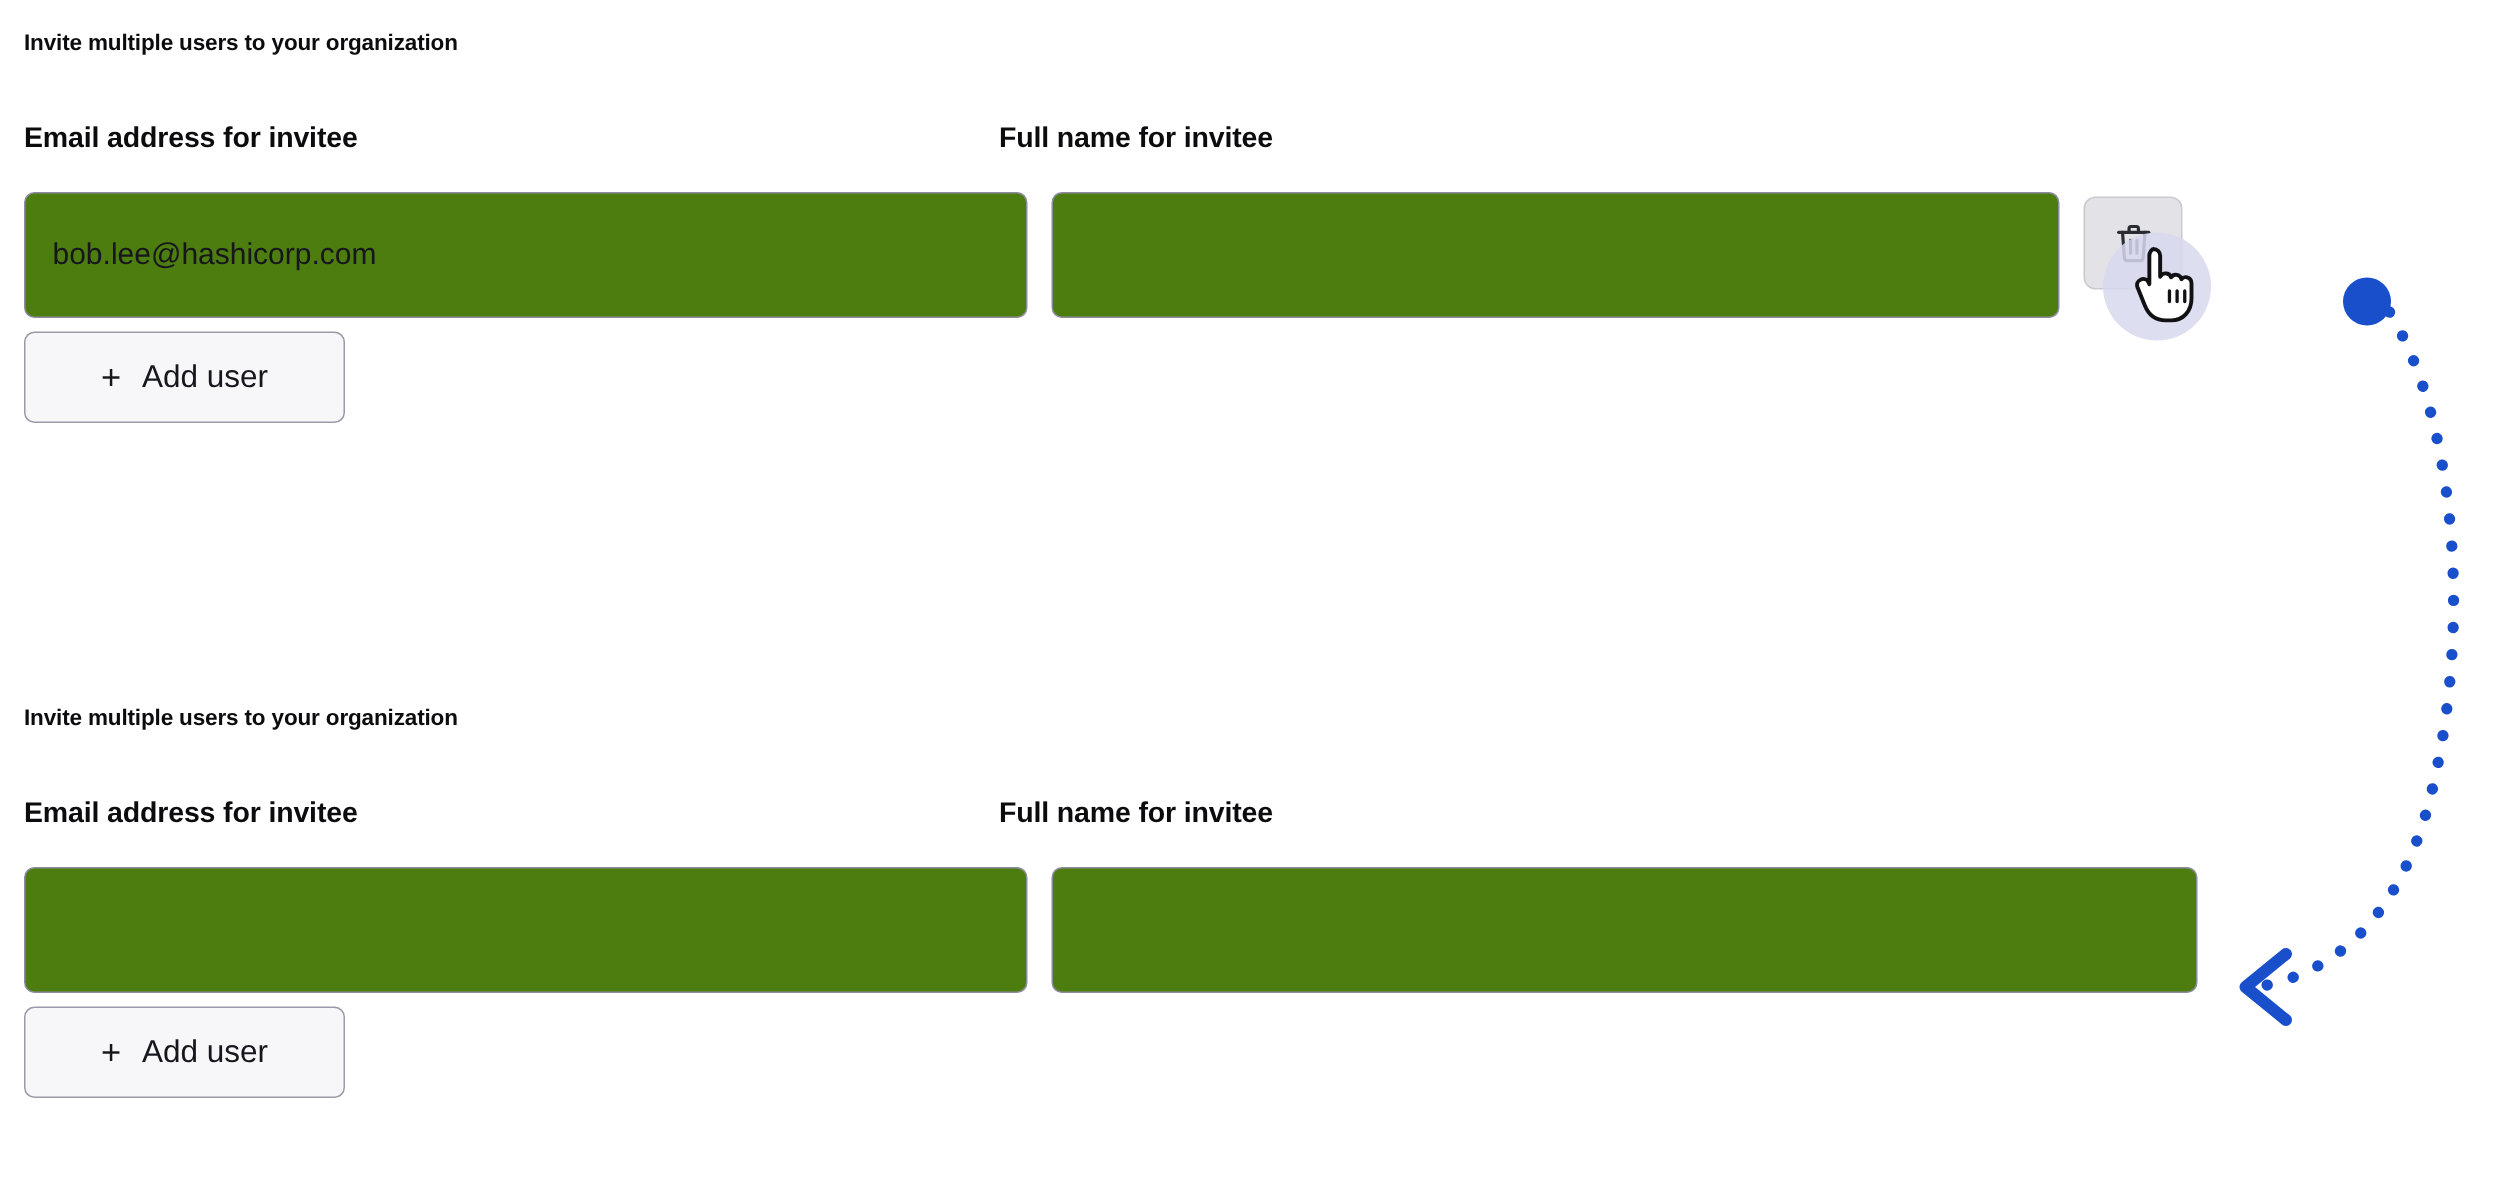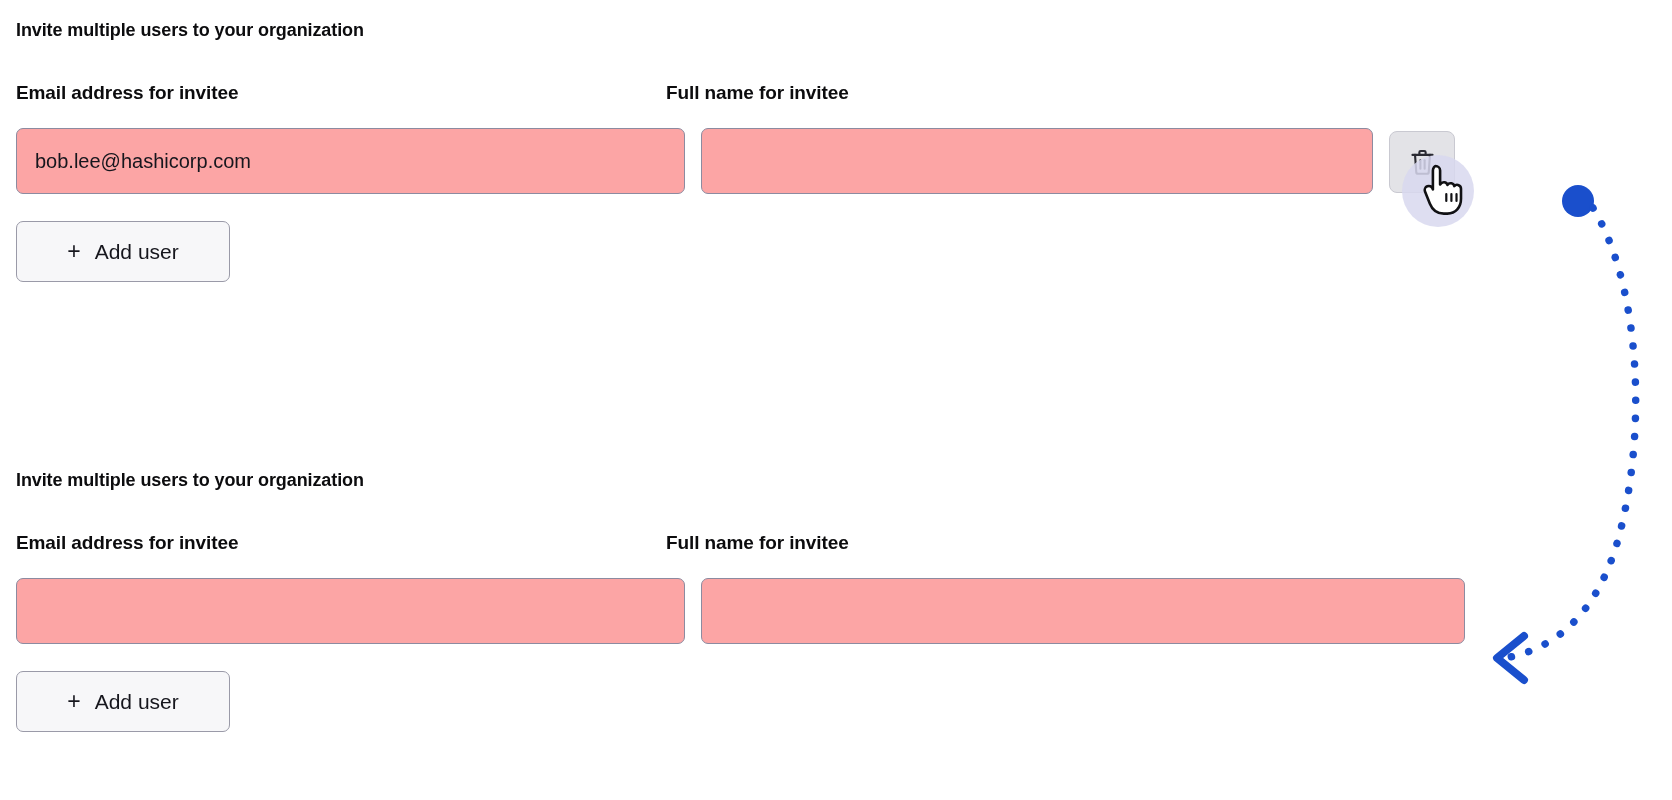--- a/index.html
+++ b/index.html
@@ -28,21 +28,21 @@
     left: 0;
     width: 1672px;
   }
   .section-1 { top: 0px; }
   .section-2 { top: 450px; }
 
   .section-title {
     position: absolute;
     left: 16px;
     top: 20px;
-    font-size: 18px;
+    font-size: 15px;
     font-weight: bold;
     letter-spacing: -0.1px;
     color: #0c0c0e;
     white-space: nowrap;
   }
 
   .field-label {
     position: absolute;
     top: 82px;
     font-size: 19px;
@@ -51,25 +51,25 @@
     color: #0c0c0e;
     white-space: nowrap;
     text-align: center;
   }
   .label-email { left: 16px; }
   .label-name  { left: 666px; }
 
   .text-input {
     position: absolute;
     top: 128px;
-    height: 66px;
+    height: 84px;
     box-sizing: border-box;
     border: 1.6px solid #8c8ba0;
     border-radius: 7px;
-    background: #fca5a5;
+    background: #4d7c0f;
     font-family: "Liberation Sans", sans-serif;
     font-size: 20px;
     color: #16161d;
     padding: 0 18px;
     outline: none;
   }
   .input-email { left: 16px; width: 669px; }
   .input-name  { left: 701px; width: 672px; }
   .input-email.wide2 { width: 669px; }
   .input-name.wide2  { width: 764px; }

